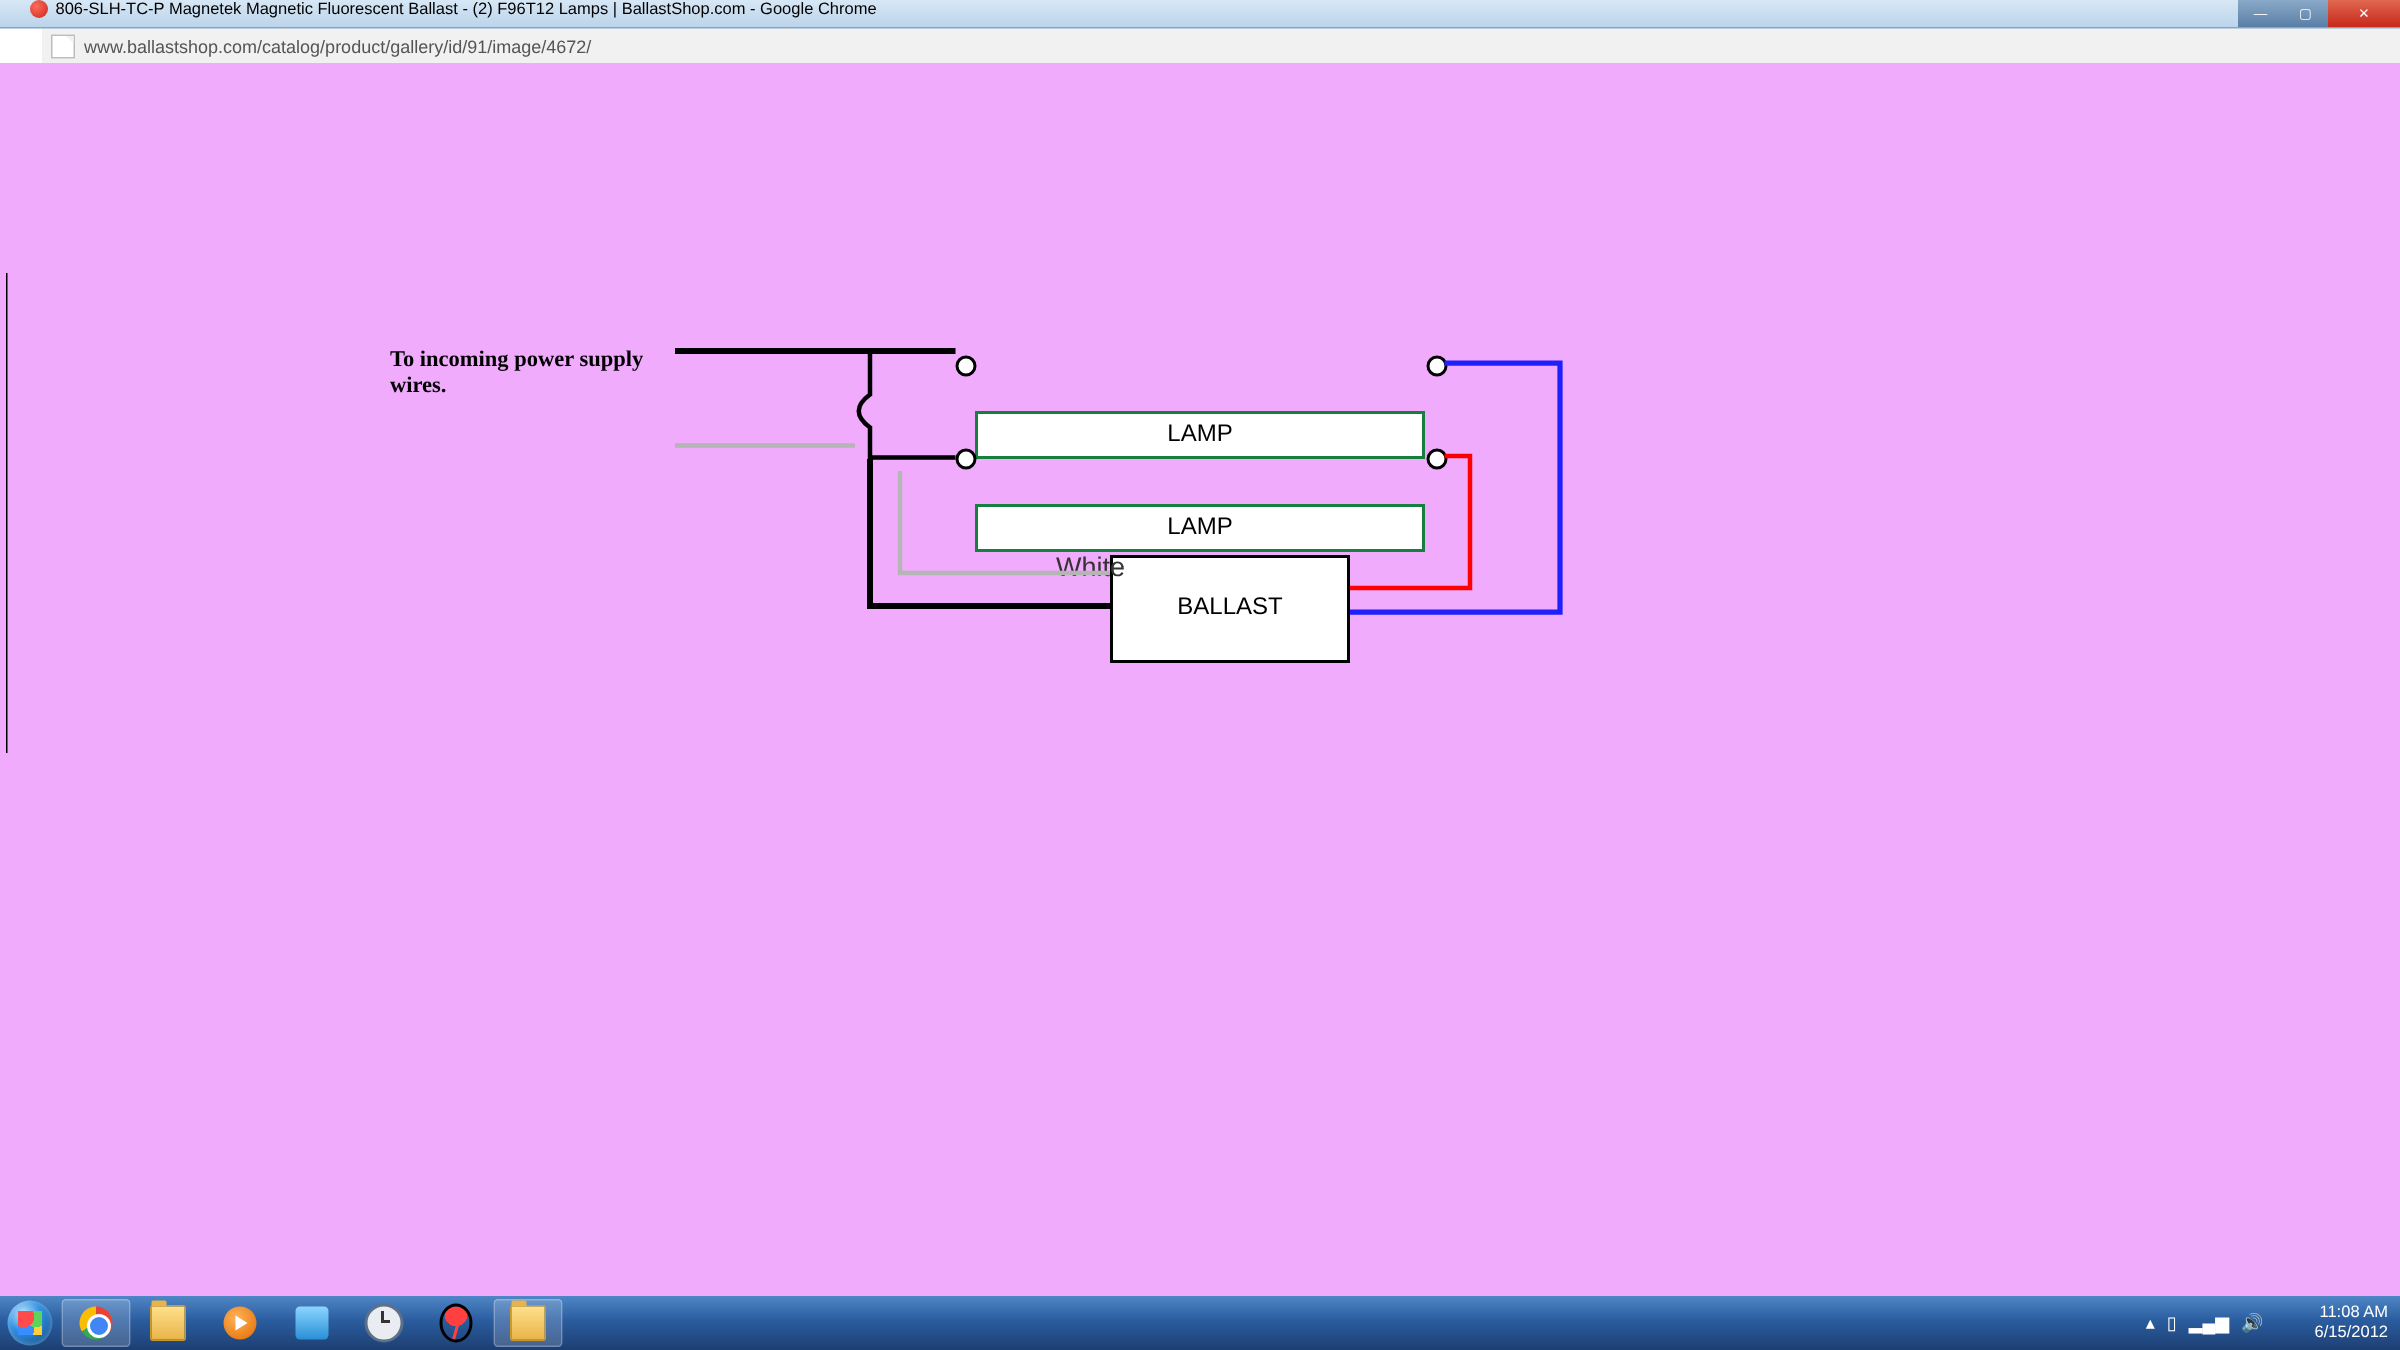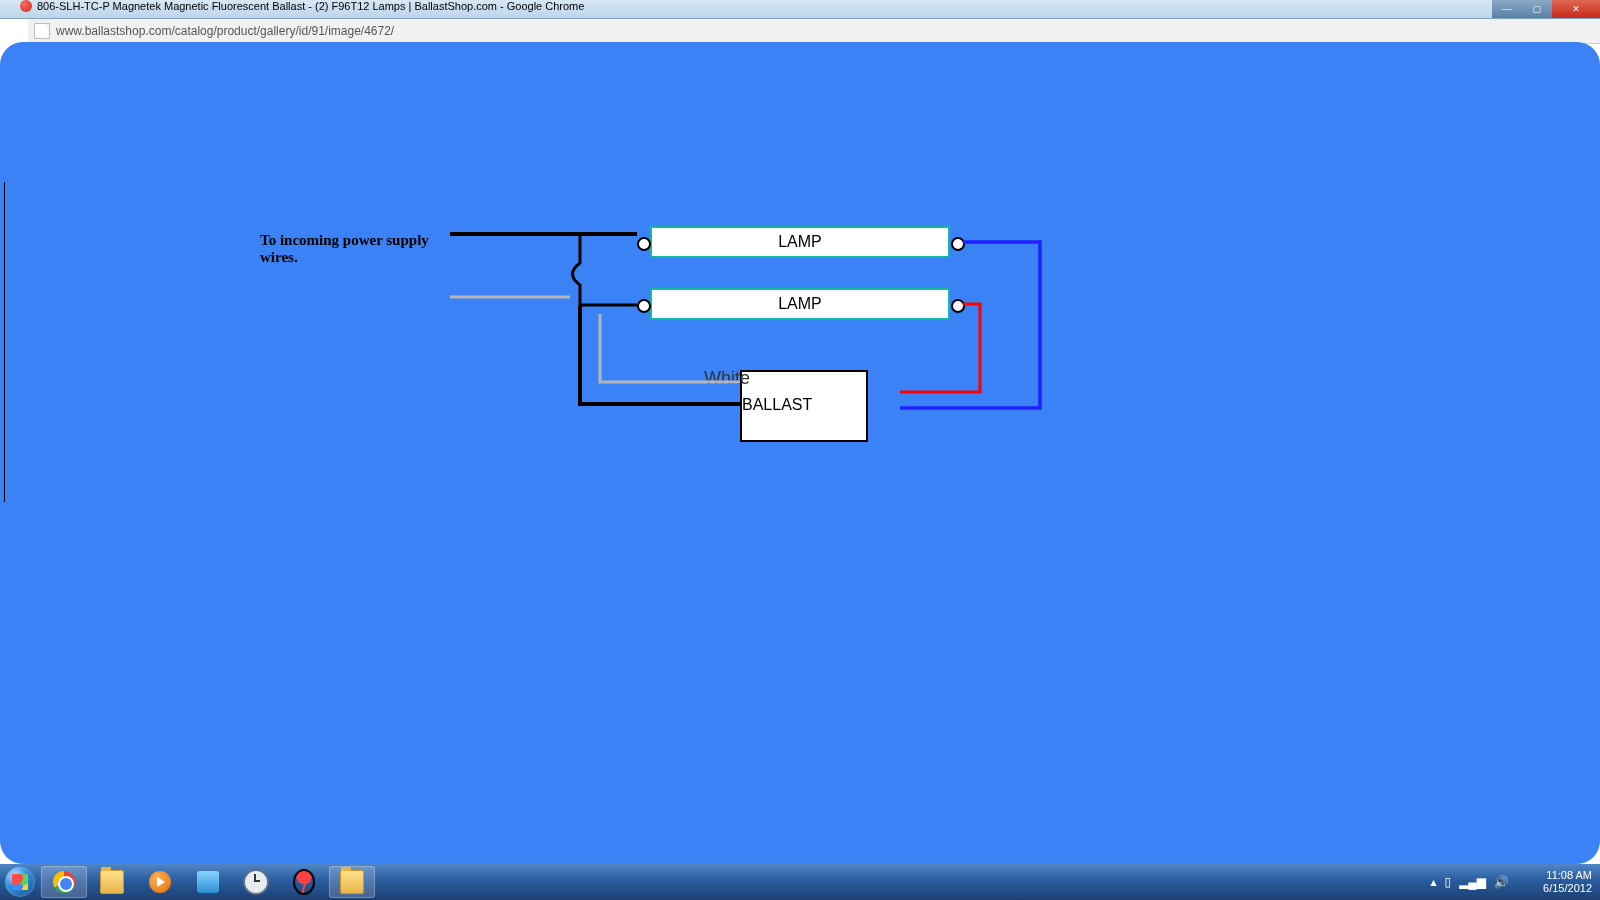--- a/index.html
+++ b/index.html
@@ -9,27 +9,27 @@
   .winbtns{position:absolute;right:0;top:0;display:flex;height:18px;}
   .winbtn{width:30px;height:18px;display:flex;align-items:center;justify-content:center;font-size:9px;color:#fff;}
   .winbtn.min{background:linear-gradient(#8aa9c8,#5a7fa6);} 
   .winbtn.max{background:linear-gradient(#8aa9c8,#5a7fa6);} 
   .winbtn.close{background:linear-gradient(#e06850,#c7281c);width:48px;}
   
   .addrbar{height:24px;background:#f1f1f1;border-bottom:1px solid #d0d0d0;display:flex;align-items:center;font-size:12px;color:#555;padding-left:6px;margin-left:28px;}
   .pageicon{width:14px;height:14px;border:1px solid #bdbdbd;background:#fff;margin-right:6px;position:relative;}
   .pageicon:before{content:"";position:absolute;right:0;top:0;border-top:5px solid #f1f1f1;border-left:5px solid transparent;}
   
-  .viewport{position:absolute;left:0;top:42px;right:0;bottom:36px;background:#3b82f6;border-radius:23px;}
+  .viewport{position:absolute;left:0;top:42px;right:0;bottom:36px;background:#f0abfc;}
   .leftedge{position:absolute;left:4px;top:140px;width:0;height:320px;border-left:1.5px solid #000;}
   .note{position:absolute;left:260px;top:190px;width:170px;font-family:"Times New Roman",serif;font-weight:bold;font-size:15px;color:#000;}
-  .lamp{position:absolute;border:2px solid #14b8a6;background:#fff;font-size:16px;text-align:center;box-sizing:border-box;color:#000;}
+  .lamp{position:absolute;border:2px solid #15803d;background:#fff;font-size:16px;text-align:center;box-sizing:border-box;color:#000;margin-top:48px;}
   .lamp1{left:650px;top:184px;width:300px;height:32px;line-height:28px;}
   .lamp2{left:650px;top:246px;width:300px;height:32px;line-height:28px;}
-  .ballast{position:absolute;left:740px;top:328px;width:128px;height:72px;border:2px solid #000;background:#fff;font-size:16px;line-height:66px;box-sizing:border-box;color:#000;}
+  .ballast{position:absolute;left:740px;top:328px;width:160px;height:72px;border:2px solid #000;background:#fff;font-size:16px;text-align:center;line-height:66px;box-sizing:border-box;color:#000;}
   .whitelbl{position:absolute;left:680px;top:326px;font-size:18px;color:#333;margin-left:24px;}
   
   .pin{position:absolute;width:10px;height:10px;border:2px solid #000;border-radius:50%;background:#fff;}
   
   svg.wires{position:absolute;left:0;top:0;width:100%;height:100%;pointer-events:none;}
   
   .taskbar{position:absolute;left:0;right:0;bottom:0;height:36px;background:linear-gradient(to bottom,#4f86c6 0%,#2a5d9f 45%,#1d3f72 100%);display:flex;align-items:center;}
   .startorb{width:40px;height:36px;display:flex;align-items:center;justify-content:center;}
   .orb{width:30px;height:30px;border-radius:50%;background:radial-gradient(circle at 35% 30%,#bfe8ff 0%,#2d8fe0 40%,#0a3a72 100%);box-shadow:0 0 4px rgba(255,255,255,.4) inset;position:relative;}
   .orb:after{content:"";position:absolute;left:7px;top:7px;width:16px;height:16px;background:

